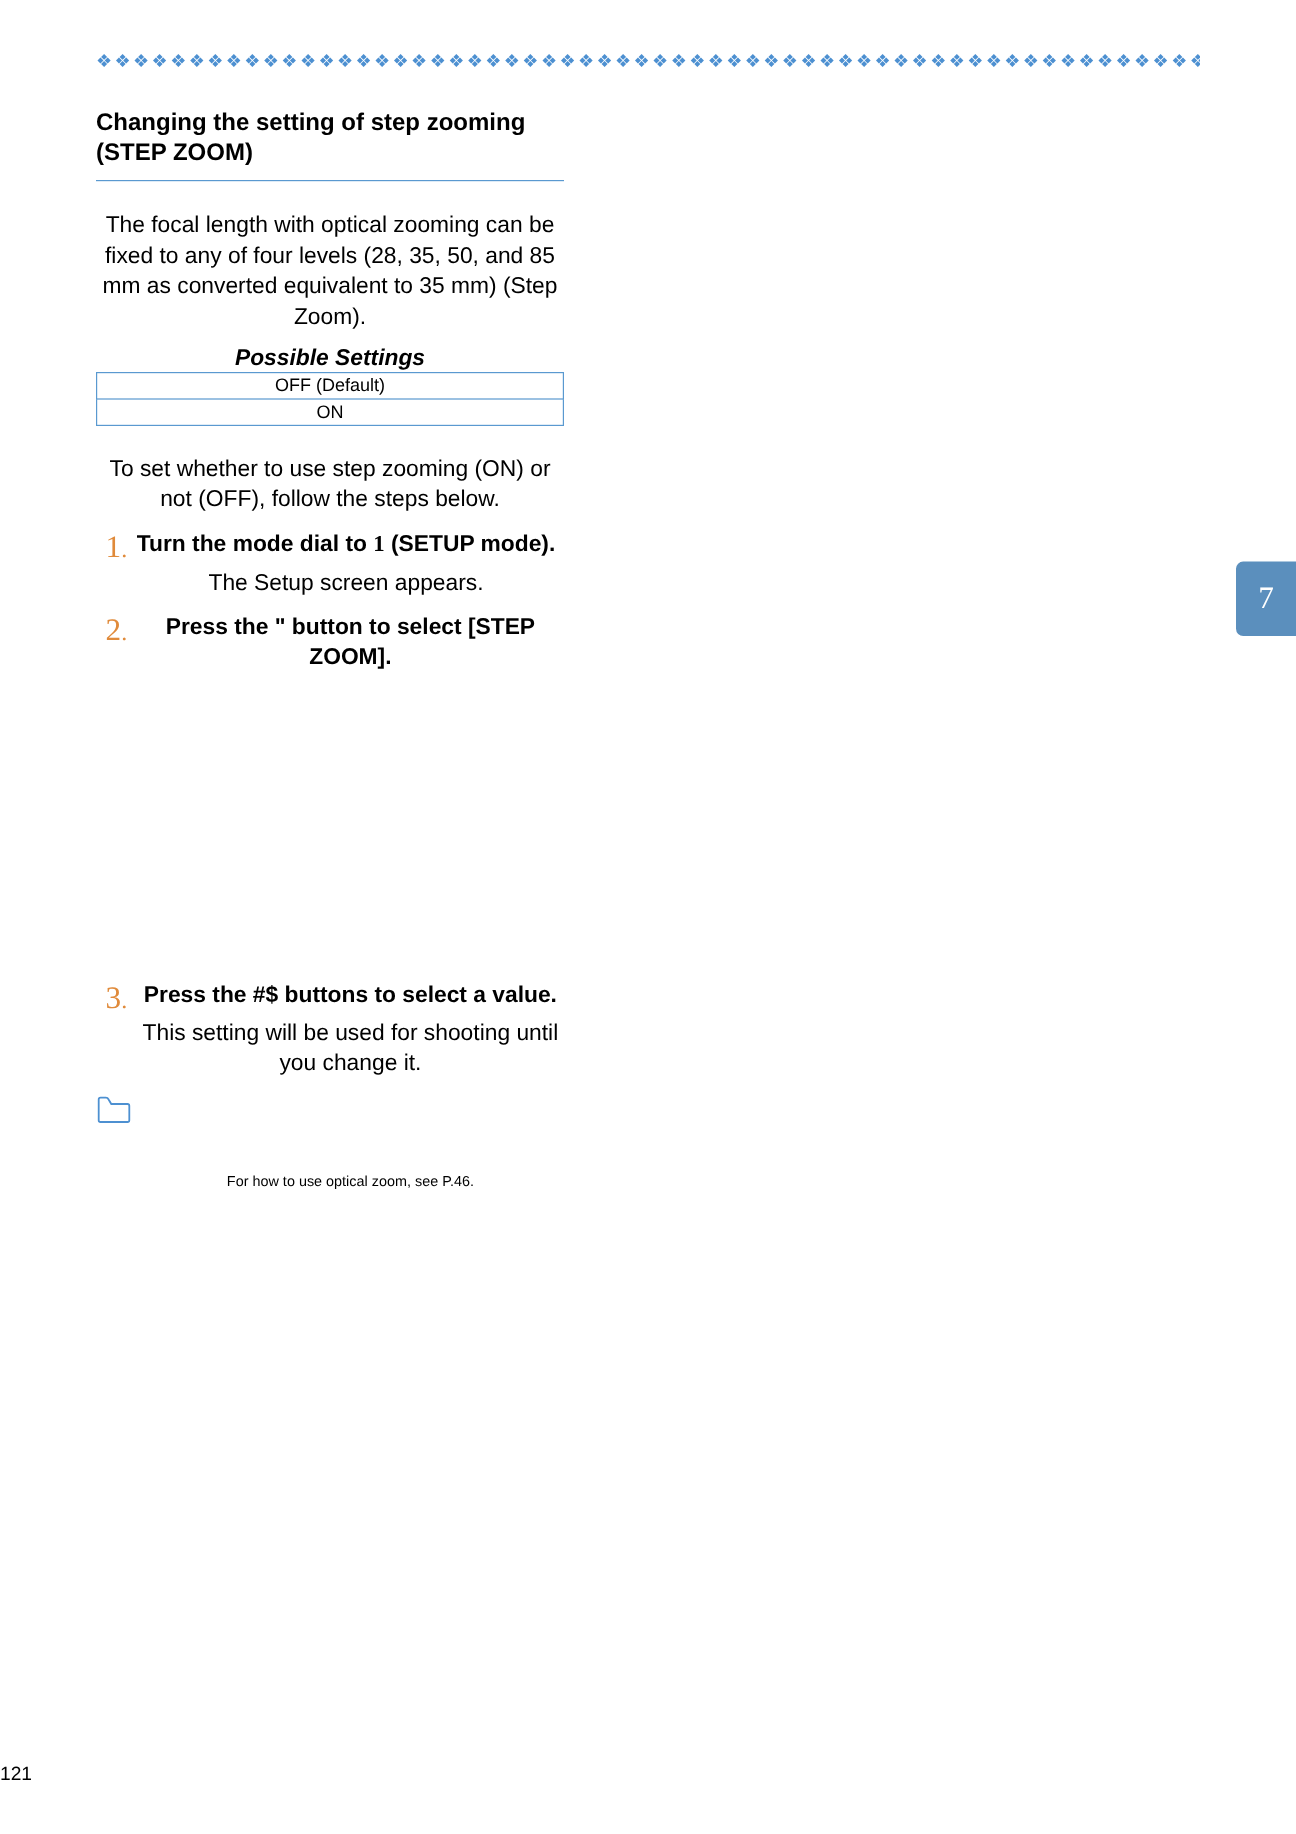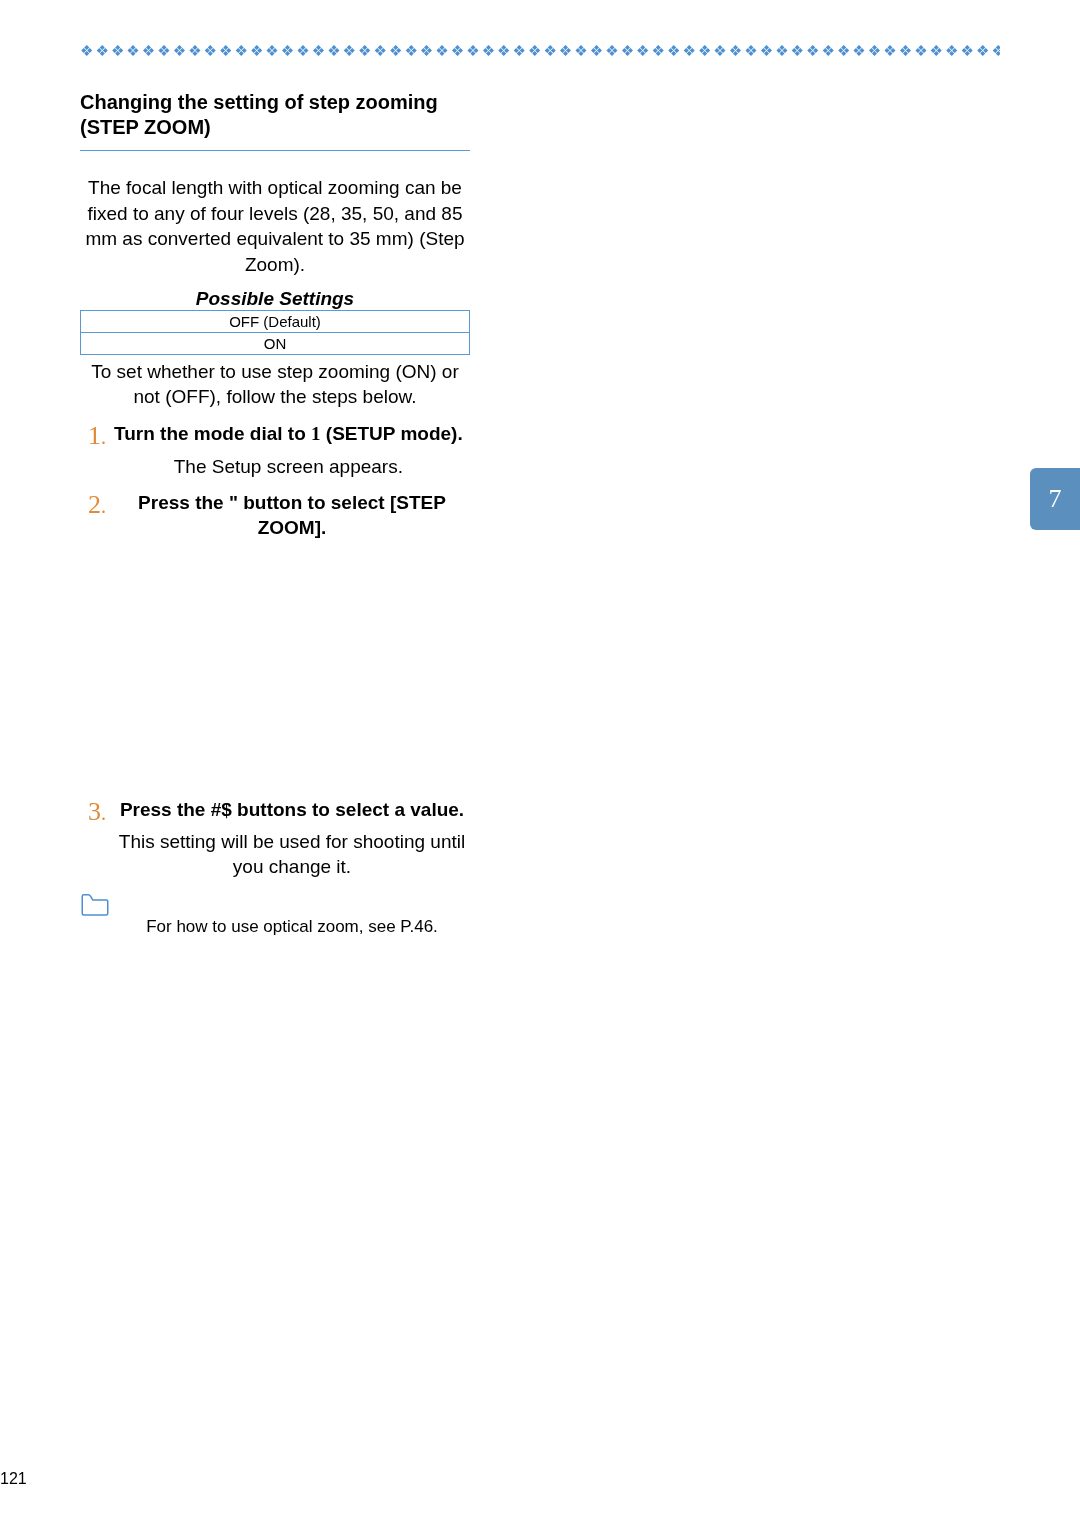--- a/index.html
+++ b/index.html
@@ -34,21 +34,21 @@
       border: none;
       border-top: 1px solid #5a99d0;
       margin: 10px 0 24px;
     }
     .content { width: 390px; text-align: center; }
     .para { font-size: 19px; line-height: 1.35; margin-bottom: 10px; }
     .settings-label { font-size: 19px; font-weight: 700; margin-bottom: 0; font-style: italic; }
     .settings-table {
       border-collapse: collapse;
       width: 100%;
-      margin-bottom: 4px;
+      margin-bottom: 24px;
     }
     .settings-table td {
       border: 1px solid #5a99d0;
       font-size: 15px;
       padding: 2px 6px;
     }
     .step { display: flex; margin-top: 12px; }
     .step-num {
       font-size: 26px;
       color: #e08a3a;
@@ -63,21 +63,21 @@
     .step-title { font-weight: 700; }
     .step-desc { font-weight: 400; margin-top: 8px; }
     .setup-glyph { font-family: "Times New Roman", serif; font-weight: 700; }
     .gap-large { height: 245px; }
     .note-row { display: flex; align-items: center; margin-top: 12px; }
     .note-icon {
       width: 30px;
       height: 25px;
       flex-shrink: 0;
     }
-    .note-text { font-size: 17px; margin-left: 34px; }
+    .note-text { font-size: 12px; margin-top: 40px; margin-left: 34px; }
     .side-tab {
       position: absolute;
       right: 0;
       top: 468px;
       width: 50px;
       height: 62px;
       background: #5b8fbd;
       color: #fff;
       font-size: 26px;
       display: flex;

